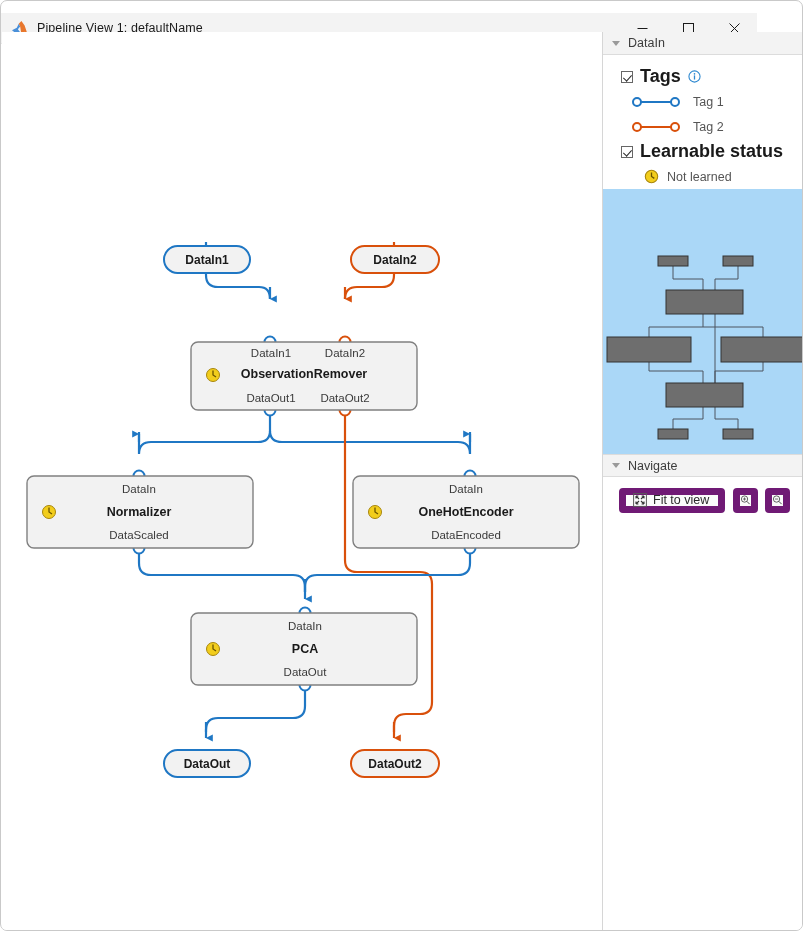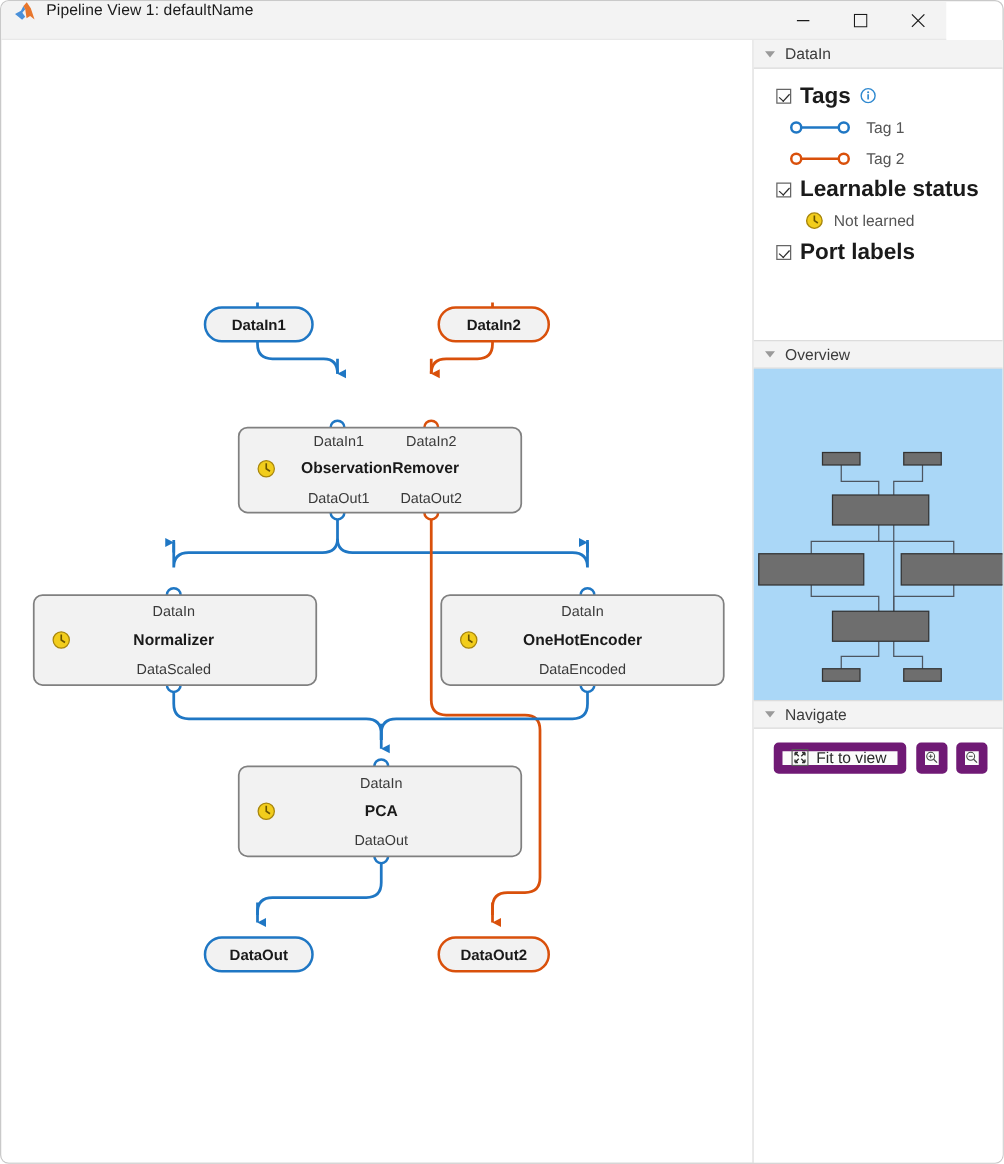--- a/index.html
+++ b/index.html
@@ -13,23 +13,23 @@
   .window {
     position: absolute; inset: 0;
     background: #ffffff;
     border: 1px solid #c9c9c9;
     border-radius: 7px;
     overflow: hidden;
   }
 
   
   .titlebar {
-    position: absolute; left: 0; top: 0; width: 756px; height: 31px;
+    position: absolute; left: 0; top: 12px; width: 756px; height: 31px;
     background: #f3f3f3;
-    display: flex; align-items: flex-start;
+    display: flex; align-items: center;
     border-bottom: 1px solid #e8e8e8;
   }
   .title-logo { margin-left: 10px; width: 18px; height: 16px; flex: 0 0 auto; }
   .title-text {
     margin-left: 8px;
     font-size: 12.5px; color: #1a1a1a;
     letter-spacing: 0.1px;
   }
   .win-controls { margin-left: auto; display: flex; height: 31px; }
   .win-btn {
@@ -310,30 +310,22 @@
       </div>
 
       <div class="lg-row sub" style="padding-left:41px">
         <svg class="clock-ic" viewBox="0 0 15 15">
           <circle cx="7.5" cy="7.5" r="6.2" fill="#f2cd1c" stroke="#a8860c" stroke-width="1.1"></circle>
           <path d="M7.5,3.4 L7.5,7.5 L10.3,9.4" stroke="#6b5500" stroke-width="1.3" fill="none"></path>
         </svg>
         <span class="lg-label">Not learned</span>
       </div>
 
-      <div class="lg-row">
-        <span class="cbox"></span>
-        <span class="lg-label-bold">Port labels</span>
-      </div>
-    </div>
-
-    <div class="panel-header" style="margin-top:58px; border-top:1px solid #dcdcdc">
-      <span class="tri"></span>
-      <span>Overview</span>
-    </div>
+    </div>
+
     <div class="overview-map">
       <svg width="200" height="265" viewBox="0 0 200 265">
         <g fill="none" stroke="#4c5560" stroke-width="1">
           <path d="M70,77 L70,90 L100,90 L100,101"></path>
           <path d="M135,77 L135,90 L112,90 L112,125"></path>
           <path d="M100,125 L100,138 L46,138 L46,148"></path>
           <path d="M100,138 L160,138 L160,148"></path>
           <path d="M46,173 L46,182 L100,182 L100,194"></path>
           <path d="M160,173 L160,182 L112,182 L112,194"></path>
           <path d="M100,218 L100,230 L70,230 L70,240"></path>

